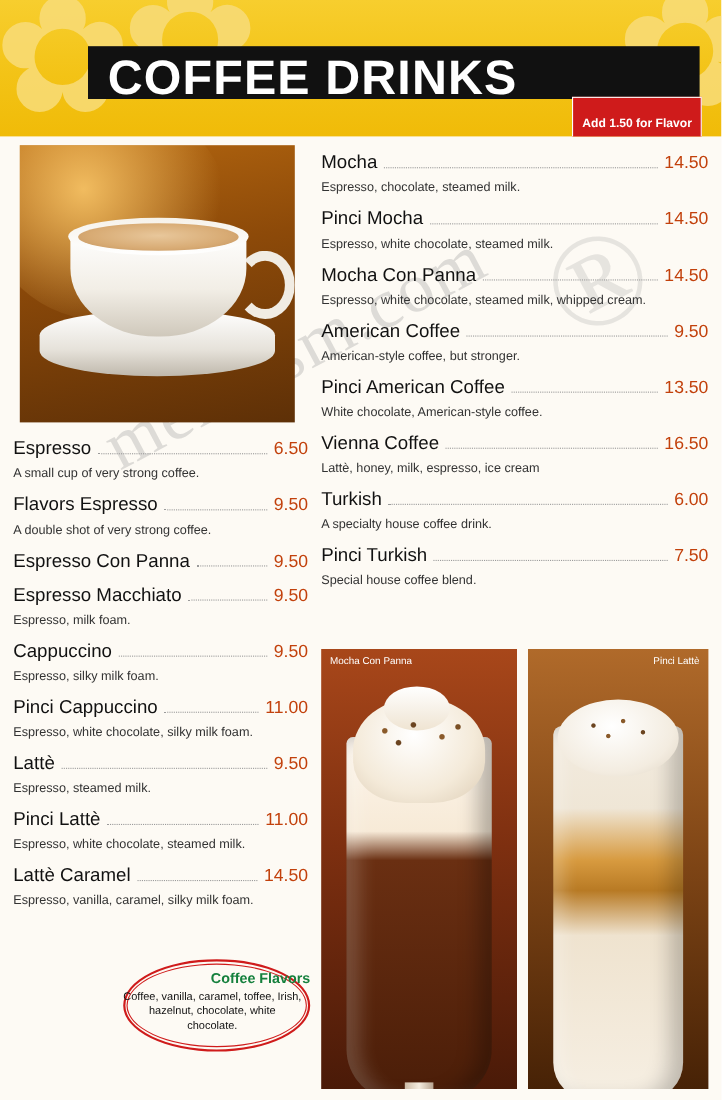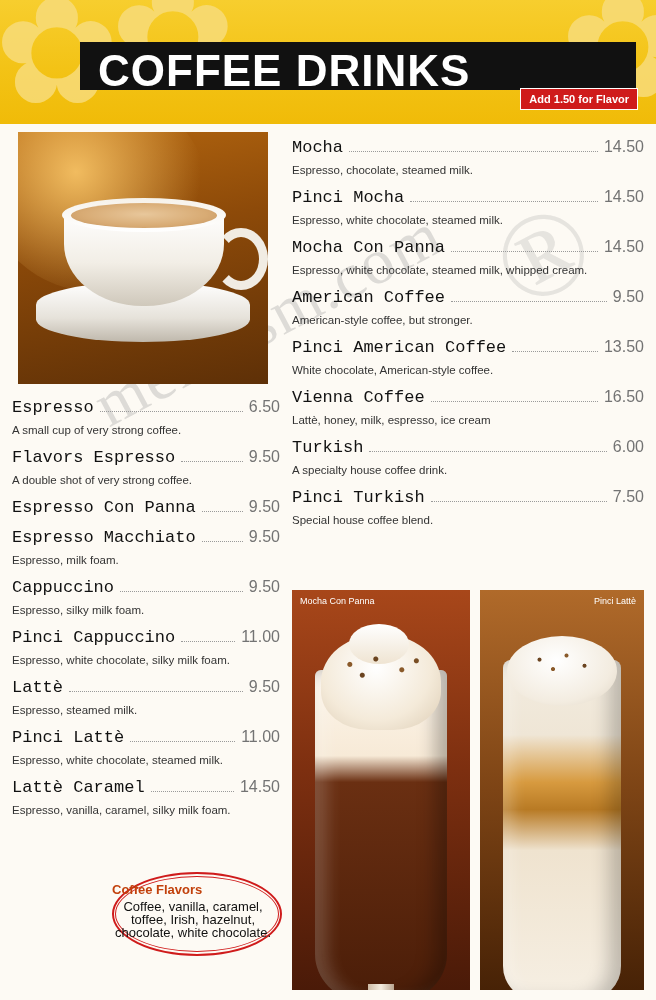--- a/index.html
+++ b/index.html
@@ -11,21 +11,21 @@
           background:linear-gradient(180deg,#f7ce2e 0%,#f3c316 55%,#f0bb08 100%);overflow:hidden;}
   .header .swirl{position:absolute;color:#f8dc7a;font-size:150px;line-height:1;
                  font-family:"DejaVu Serif",serif;opacity:.85;}
   .sw1{left:-6px;top:-24px;}
   .sw2{left:110px;top:-40px;font-size:120px;}
   .sw3{left:560px;top:-30px;font-size:130px;}
   .title-bar{position:absolute;left:80px;top:42px;width:556px;height:48px;background:#111;}
   .title-bar .title{color:#fff;font-size:44px;font-weight:bold;letter-spacing:1px;
         line-height:58px;padding-left:18px;font-family:"Liberation Sans",sans-serif;}
   .flavor-tag{position:absolute;right:18px;top:88px;background:#cf1b1b;color:#fff;
-        font-size:11px;font-weight:bold;padding:4px 8px;border:1px solid #fff;}
+        font-size:11px;font-weight:bold;padding:17px 8px;border:1px solid #fff;}
 
   
   .col-left{position:absolute;left:12px;top:132px;width:268px;}
   .col-right{position:absolute;left:292px;top:138px;width:352px;}
 
   .photo-cup{position:relative;width:250px;height:252px;margin:0 0 14px 6px;overflow:hidden;
       background:linear-gradient(170deg,#b2650f 0%,#8d4a09 40%,#5e3007 100%);}
   .cup-bg-glow{position:absolute;left:-30px;top:-40px;width:220px;height:200px;border-radius:50%;
       background:radial-gradient(circle at 40% 40%,rgba(255,205,110,.85),rgba(255,180,60,0) 70%);}
   .saucer{position:absolute;left:18px;top:150px;width:214px;height:60px;border-radius:50%/38%;
@@ -34,34 +34,34 @@
       background:linear-gradient(180deg,#ffffff 0%,#f2eee6 55%,#cfc8bb 100%);}
   .cup-rim{position:absolute;left:44px;top:66px;width:164px;height:34px;border-radius:50%;
       background:linear-gradient(180deg,#f6f2ea,#ffffff);}
   .crema{position:absolute;left:53px;top:71px;width:146px;height:25px;border-radius:50%;
       background:radial-gradient(ellipse at 50% 45%,#e8c79b 0%,#d8ab74 60%,#c1915c 100%);}
   .cup-handle{position:absolute;left:196px;top:96px;width:36px;height:44px;border:9px solid #f1ece3;
       border-left-color:transparent;border-radius:50%;}
 
   .item{margin:0 0 11px 0;}
   .item-row{display:flex;align-items:baseline;}
-  .item-name{font-size:17px;color:#111;white-space:nowrap;font-family:Liberation Mono, monospace;}
+  .item-name{font-size:17px;color:#111;white-space:nowrap;}
   .leader{flex:1 1 auto;border-bottom:1px dotted #9a9a9a;margin:0 6px 5px 6px;height:1px;}
-  .item-price{font-size:16px;color:#737373;white-space:nowrap;}
+  .item-price{font-size:16px;color:#c2410c;white-space:nowrap;}
   .item-desc{font-size:11.5px;color:#333;line-height:14px;margin-top:6px;}
 
   .r-item-name{font-size:17px;}
   .r-item-price{font-size:16px;}
 
   
   .flavors{position:absolute;left:112px;top:872px;width:170px;height:84px;}
   .flavors .oval{position:absolute;inset:0;border:2px solid #cf1b1b;border-radius:50%;}
   .flavors .oval2{position:absolute;left:3px;top:4px;right:3px;bottom:4px;border:1px solid #cf1b1b;border-radius:50%;}
-  .flavors .ftitle{position:absolute;left:0;right:0;top:10px;text-align:left;font-size:13px;font-weight:bold;color:#c2410c;}
-  .flavors .ftext{position:absolute;left:0;right:8px;top:28px;text-align:center;font-size:13px;
+  .flavors .ftitle{position:absolute;left:0;right:0;top:10px;text-align:right;font-size:13px;font-weight:bold;color:#15803d;}
+  .flavors .ftext{position:absolute;left:0;right:8px;top:28px;text-align:center;font-size:10px;
       line-height:13px;color:#111;}
 
   
   .photo-mocha{position:absolute;left:292px;top:590px;width:178px;height:400px;overflow:hidden;
       background:linear-gradient(180deg,#a8471a 0%,#7d2f10 45%,#4a1a08 100%);}
   .photo-latte{position:absolute;left:480px;top:590px;width:164px;height:400px;overflow:hidden;
       background:linear-gradient(180deg,#b06a2a 0%,#7d4415 50%,#472206 100%);}
   .ph-label{position:absolute;top:6px;color:#fff;font-size:9px;}
   .ph-label.l{left:8px;}
   .ph-label.r{right:8px;}

